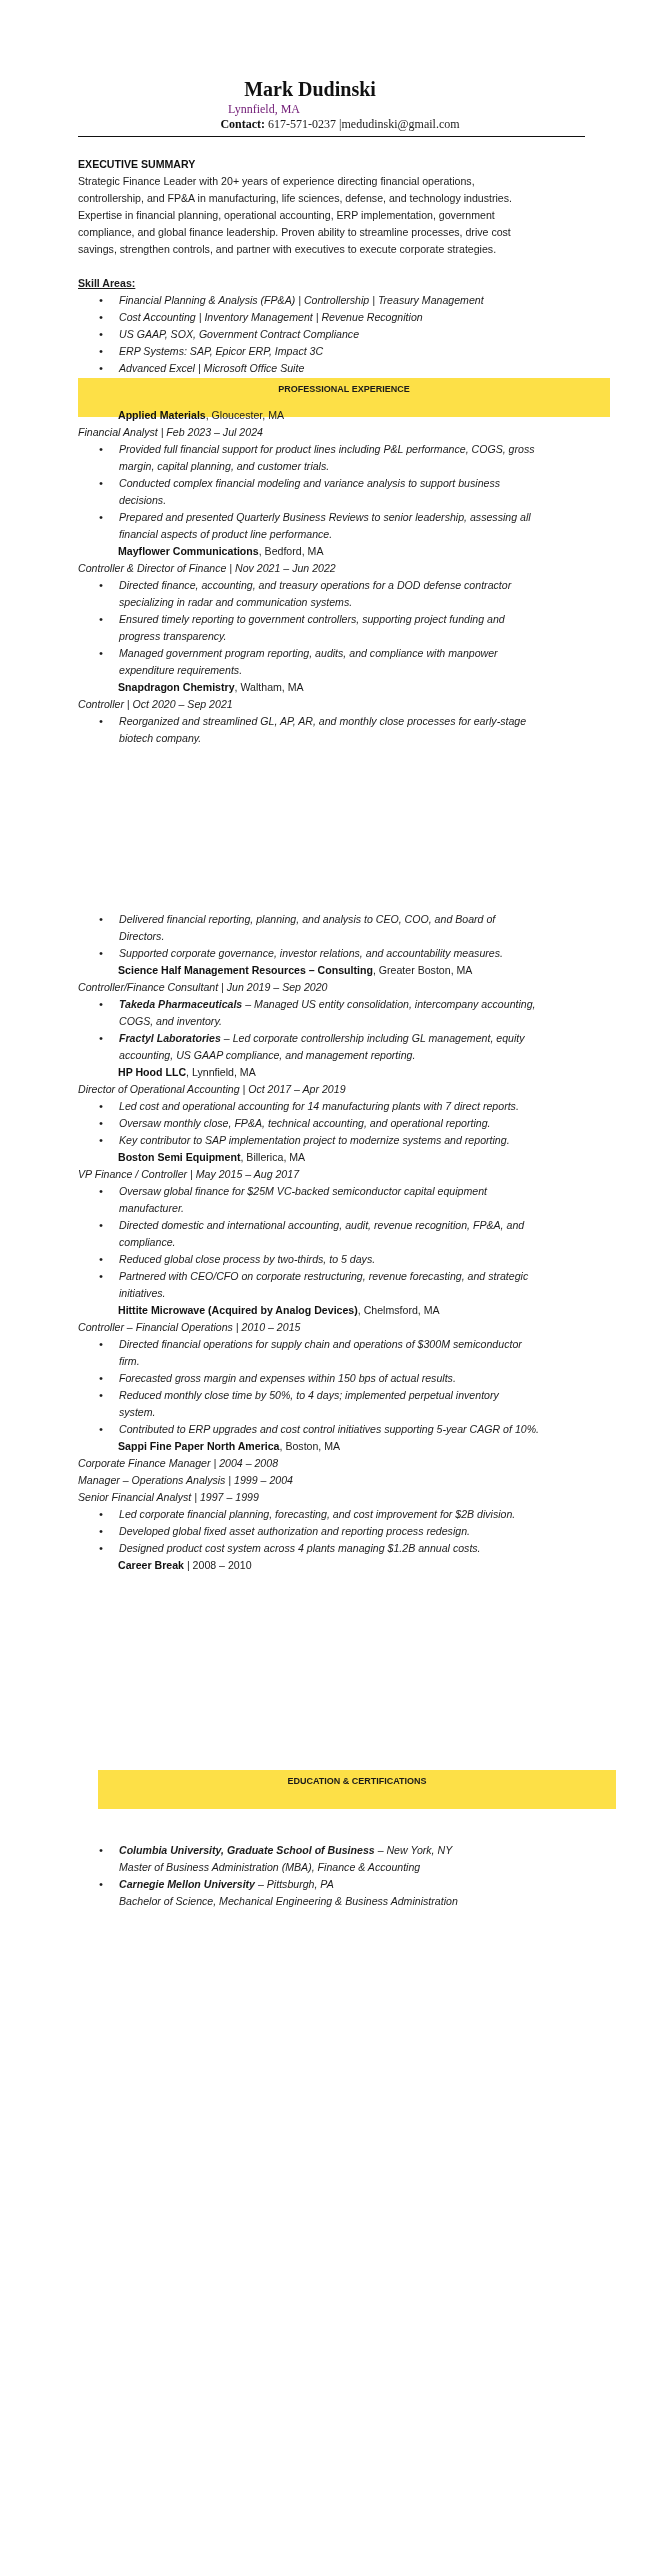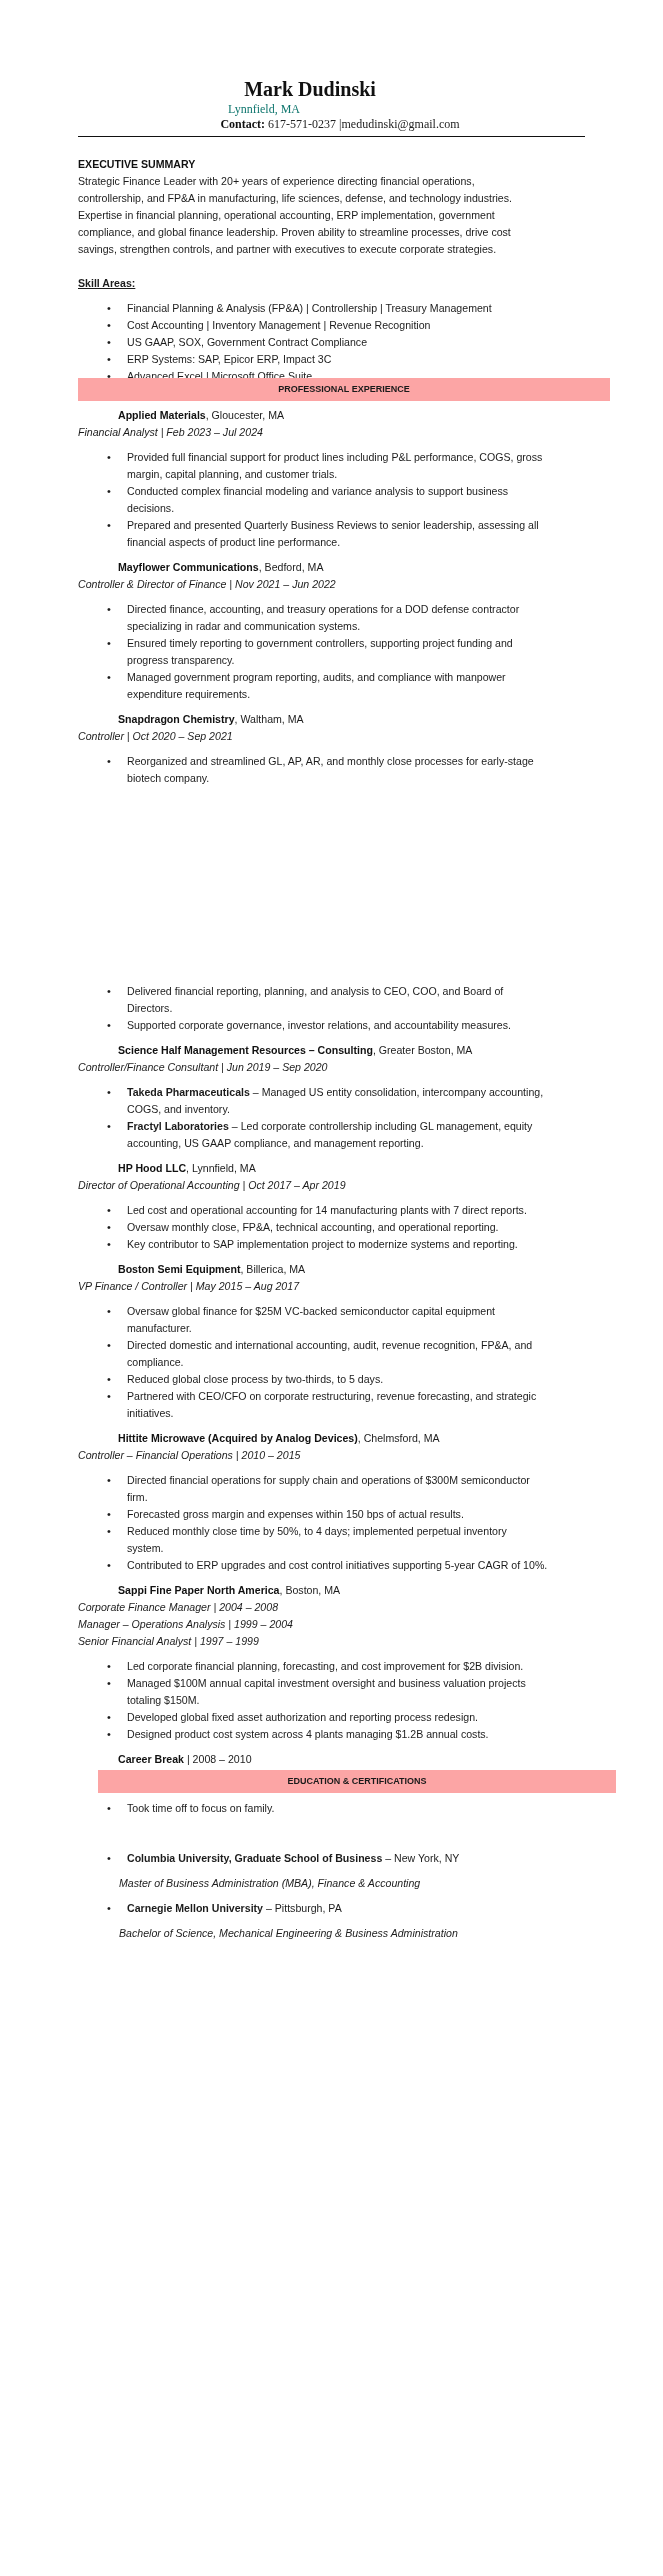--- a/index.html
+++ b/index.html
@@ -17,52 +17,52 @@
     .hdr-name {
       position: absolute; left: 0; width: 620px; top: 77px;
       text-align: center;
       font-family: "Liberation Serif", serif;
       font-weight: bold; font-size: 20px; line-height: 24px; color: #111;
     }
     .hdr-loc {
       position: absolute; left: 0; width: 528px; top: 102px;
       text-align: center;
       font-family: "Liberation Serif", serif;
-      font-size: 12px; line-height: 15px; color: #0f766e;
+      font-size: 12px; line-height: 15px; color: #701a75;
     }
     .hdr-contact {
       position: absolute; left: 8px; width: 664px; top: 117px;
       text-align: center;
       font-family: "Liberation Serif", serif;
       font-size: 12px; line-height: 15px; color: #222;
     }
     .hdr-contact b { font-weight: bold; color: #111; }
     .hdr-rule {
       position: absolute; left: 78px; width: 507px; top: 136px;
       height: 0; border-top: 1.1px solid #111;
     }
 
     
     .txt { font-size: 10.6px; line-height: 17px; color: #1c1c1c; }
     .blk { position: absolute; left: 78px; width: 510px; }
     .heading-plain { font-weight: bold; font-size: 10.6px; line-height: 17px; color: #111; }
     .skills-label { font-weight: bold; text-decoration: underline; }
 
     ul.bl {
-      list-style: none; margin: 8px; padding: 0;
+      list-style: none; margin: 0; padding: 0; font-style: italic;
     }
     ul.bl li {
       position: relative; padding-left: 41px;
     }
     ul.bl li::before {
       content: "\2022"; position: absolute; left: 21px; top: 0; font-size: 11px;
     }
 
     .band {
-      position: absolute; height: 23px; background: #fca5a5;
+      position: absolute; height: 39px; background: #fde047;
       text-align: center; font-weight: bold; font-size: 9px; line-height: 23px; color: #1a1a1a;
     }
     .company b { font-weight: bold; color: #111; margin-left: 40px; }
     .role { font-style: italic; }
     .edu-sub { font-style: italic; padding-left: 41px; }
   </style>
 </head>
 <body>
 
 <div class="page">
@@ -112,21 +112,21 @@
       <li><span>Managed government program reporting, audits, and compliance with manpower</span><br><span>expenditure requirements.</span></li>
     </ul>
 
     <div class="company"><b>Snapdragon Chemistry</b><span>, Waltham, MA</span></div>
     <div class="role">Controller | Oct 2020 – Sep 2021</div>
     <ul class="bl">
       <li><span>Reorganized and streamlined GL, AP, AR, and monthly close processes for early-stage</span><br><span>biotech company.</span></li>
     </ul>
   </div>
 
-  <div class="blk txt" style="top:975px;">
+  <div class="blk txt" style="top:911px;">
     <ul class="bl">
       <li><span>Delivered financial reporting, planning, and analysis to CEO, COO, and Board of</span><br><span>Directors.</span></li>
       <li><span>Supported corporate governance, investor relations, and accountability measures.</span></li>
     </ul>
 
     <div class="company"><b>Science Half Management Resources – Consulting</b><span>, Greater Boston, MA</span></div>
     <div class="role">Controller/Finance Consultant | Jun 2019 – Sep 2020</div>
     <ul class="bl">
       <li><b>Takeda Pharmaceuticals</b><span> – Managed US entity consolidation, intercompany accounting,</span><br><span>COGS, and inventory.</span></li>
       <li><b>Fractyl Laboratories</b><span> – Led corporate controllership including GL management, equity</span><br><span>accounting, US GAAP compliance, and management reporting.</span></li>
@@ -157,21 +157,20 @@
       <li><span>Reduced monthly close time by 50%, to 4 days; implemented perpetual inventory</span><br><span>system.</span></li>
       <li><span>Contributed to ERP upgrades and cost control initiatives supporting 5-year CAGR of 10%.</span></li>
     </ul>
 
     <div class="company"><b>Sappi Fine Paper North America</b><span>, Boston, MA</span></div>
     <div class="role">Corporate Finance Manager | 2004 – 2008</div>
     <div class="role">Manager – Operations Analysis | 1999 – 2004</div>
     <div class="role">Senior Financial Analyst | 1997 – 1999</div>
     <ul class="bl">
       <li><span>Led corporate financial planning, forecasting, and cost improvement for $2B division.</span></li>
-      <li><span>Managed $100M annual capital investment oversight and business valuation projects</span><br><span>totaling $150M.</span></li>
       <li><span>Developed global fixed asset authorization and reporting process redesign.</span></li>
       <li><span>Designed product cost system across 4 plants managing $1.2B annual costs.</span></li>
     </ul>
 
     <div class="company"><b>Career Break</b><span> | 2008 – 2010</span></div>
   </div>
 
   <div class="blk txt" style="top:1792px;">
     <ul class="bl">
       <li>Took time off to focus on family.</li>

